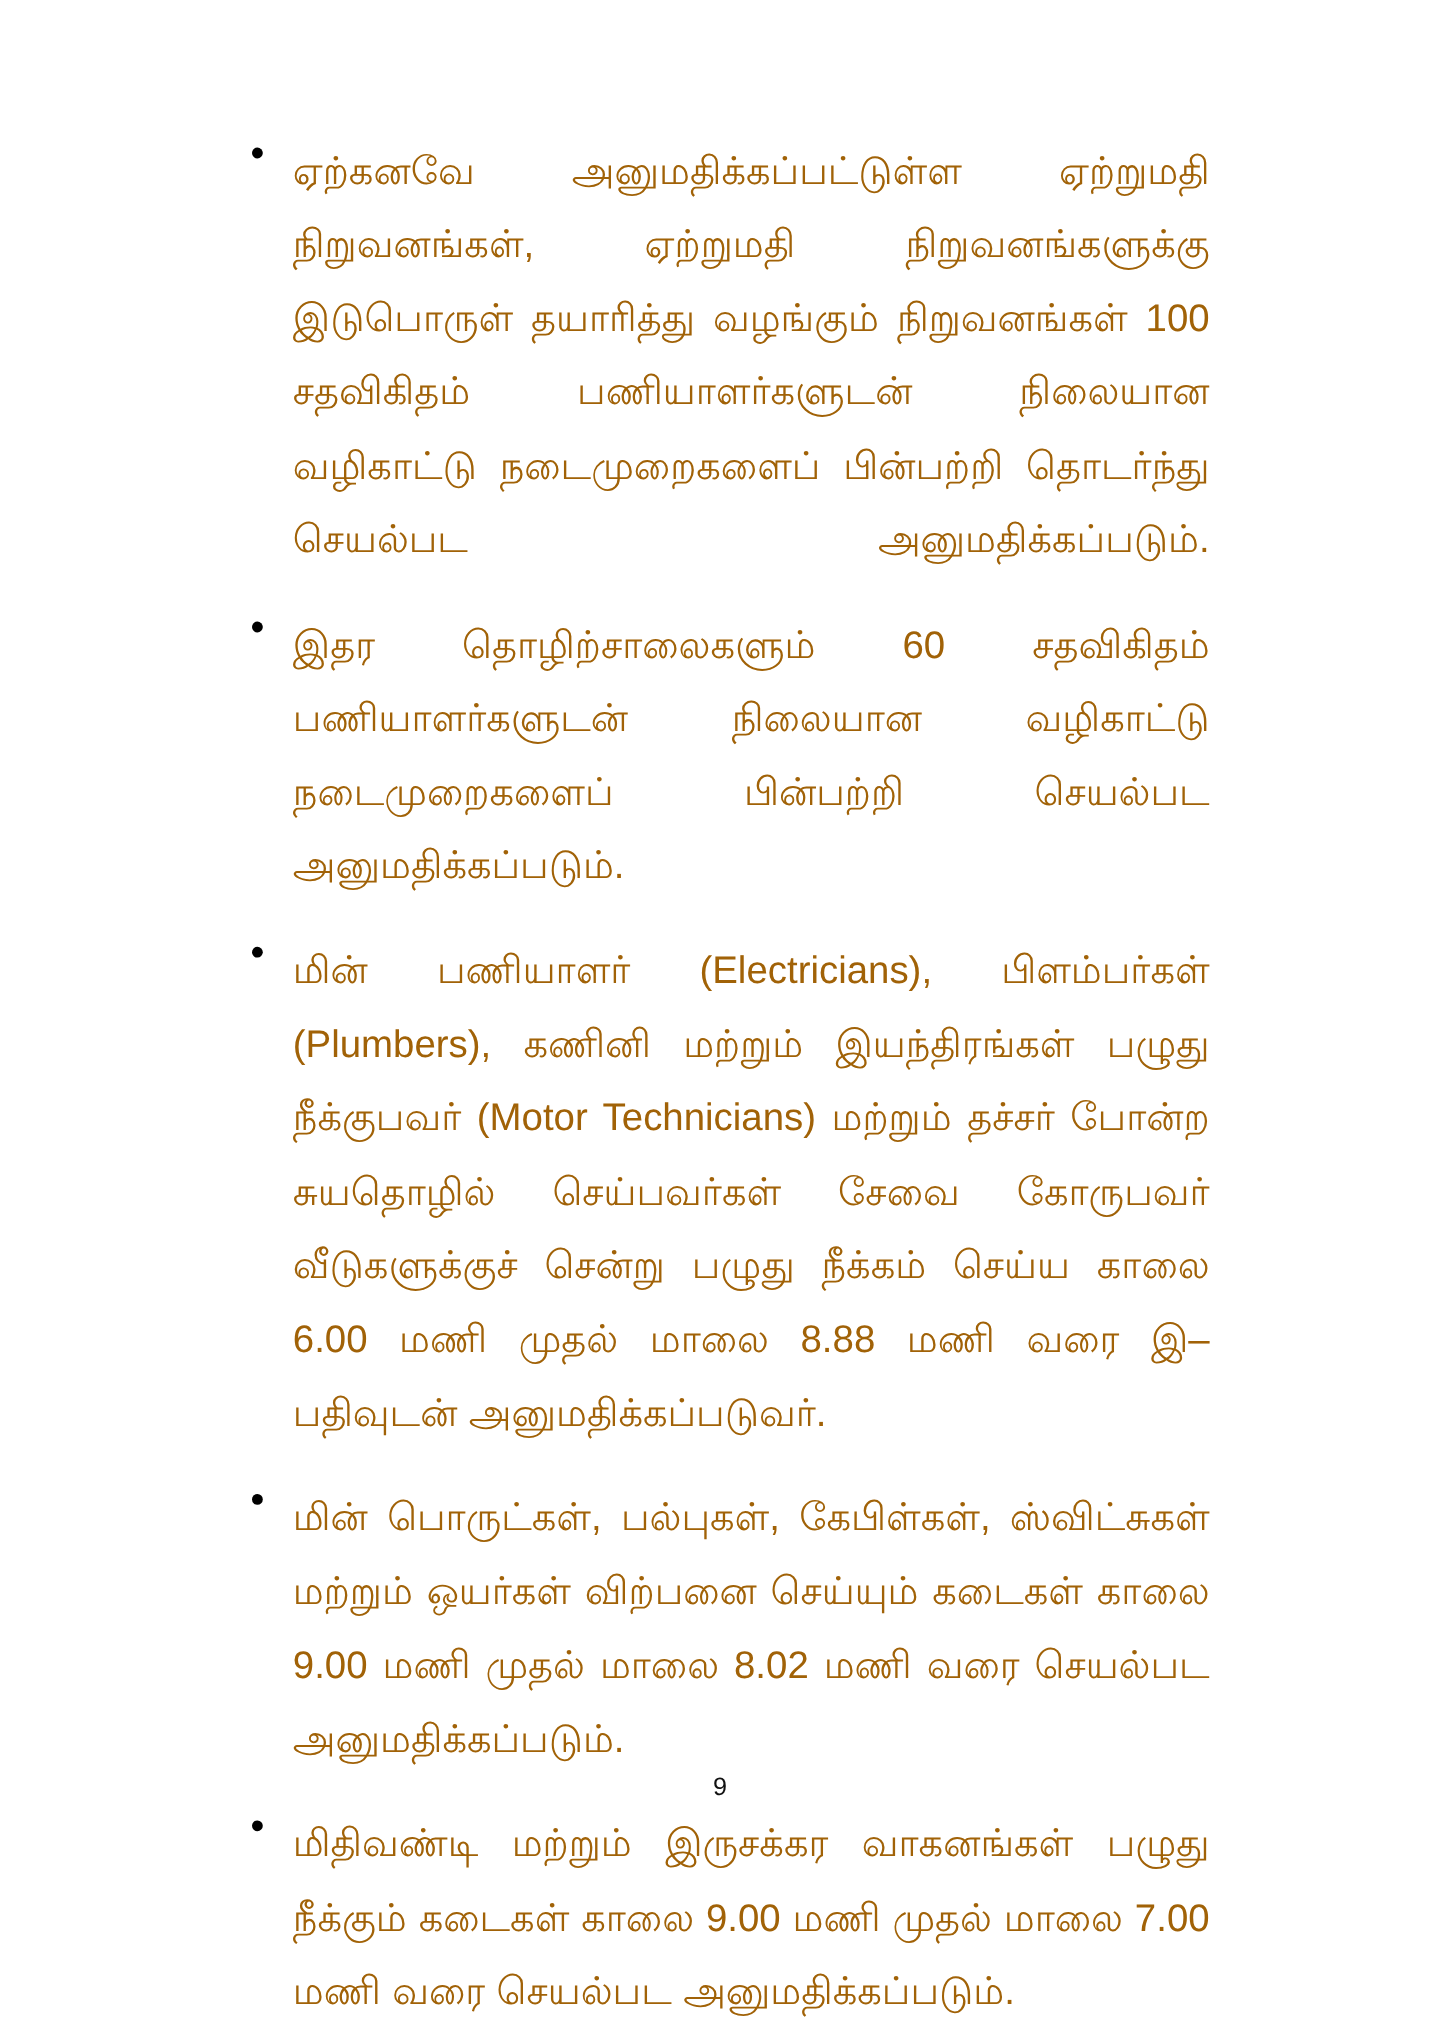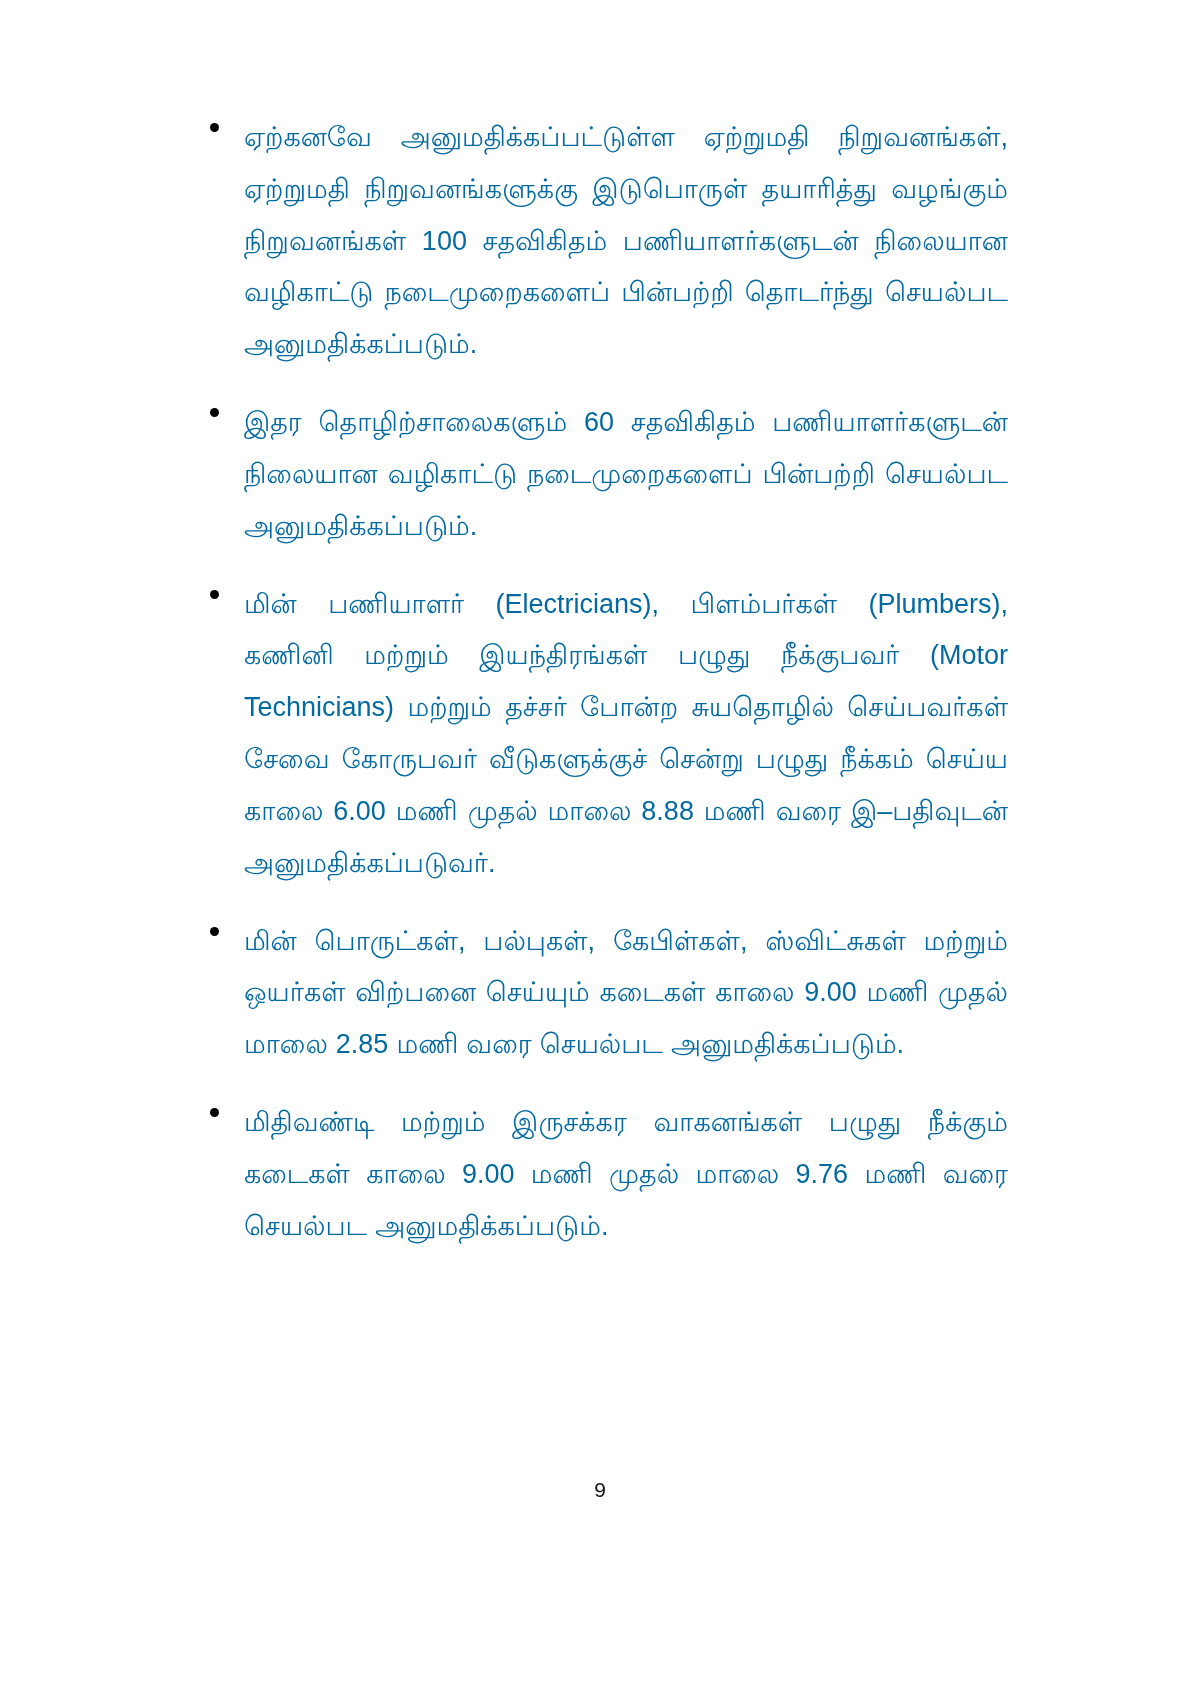--- a/index.html
+++ b/index.html
@@ -52,26 +52,26 @@
     left: 14px;
     top: 11px;
     width: 9px;
     height: 9px;
     background: #000000;
     border-radius: 50%;
   }
 
   .para {
     margin: 0;
-    font-size: 27px;
+    font-size: 32px;
     line-height: 1.92;
     text-align: justify;
     text-justify: inter-word;
     word-spacing: 0.02em;
-    color: #0369a1;
+    color: #a16207;
     hyphens: none;
   }
 
   
   .para.justify-all {
     text-align-last: justify;
   }
 
   .para.justify-left-last {
     text-align-last: left;
@@ -106,26 +106,26 @@
         <p class="para justify-left-last">இதர தொழிற்சாலைகளும் 60 சதவிகிதம் பணியாளர்களுடன் நிலையான வழிகாட்டு நடைமுறைகளைப் பின்பற்றி செயல்பட அனுமதிக்கப்படும்.</p>
       </li>
 
       <li class="bullet-item">
         <span class="bullet-marker"></span>
         <p class="para justify-left-last">மின் பணியாளர் (Electricians), பிளம்பர்கள் (Plumbers), கணினி மற்றும் இயந்திரங்கள் பழுது நீக்குபவர் (Motor Technicians) மற்றும் தச்சர் போன்ற சுயதொழில் செய்பவர்கள் சேவை கோருபவர் வீடுகளுக்குச் சென்று பழுது நீக்கம் செய்ய காலை 6.00 மணி முதல் மாலை 8.88 மணி வரை இ–பதிவுடன் அனுமதிக்கப்படுவர்.</p>
       </li>
 
       <li class="bullet-item">
         <span class="bullet-marker"></span>
-        <p class="para justify-left-last">மின் பொருட்கள், பல்புகள், கேபிள்கள், ஸ்விட்சுகள் மற்றும் ஒயர்கள் விற்பனை செய்யும் கடைகள் காலை 9.00 மணி முதல் மாலை 2.85 மணி வரை செயல்பட அனுமதிக்கப்படும்.</p>
+        <p class="para justify-left-last">மின் பொருட்கள், பல்புகள், கேபிள்கள், ஸ்விட்சுகள் மற்றும் ஒயர்கள் விற்பனை செய்யும் கடைகள் காலை 9.00 மணி முதல் மாலை 8.02 மணி வரை செயல்பட அனுமதிக்கப்படும்.</p>
       </li>
 
       <li class="bullet-item">
         <span class="bullet-marker"></span>
-        <p class="para justify-left-last">மிதிவண்டி மற்றும் இருசக்கர வாகனங்கள் பழுது நீக்கும் கடைகள் காலை 9.00 மணி முதல் மாலை 9.76 மணி வரை செயல்பட அனுமதிக்கப்படும்.</p>
+        <p class="para justify-left-last">மிதிவண்டி மற்றும் இருசக்கர வாகனங்கள் பழுது நீக்கும் கடைகள் காலை 9.00 மணி முதல் மாலை 7.00 மணி வரை செயல்பட அனுமதிக்கப்படும்.</p>
       </li>
 
 
     </ul>
   </div>
 
   <div class="page-number">9</div>
 
 </div>
 

